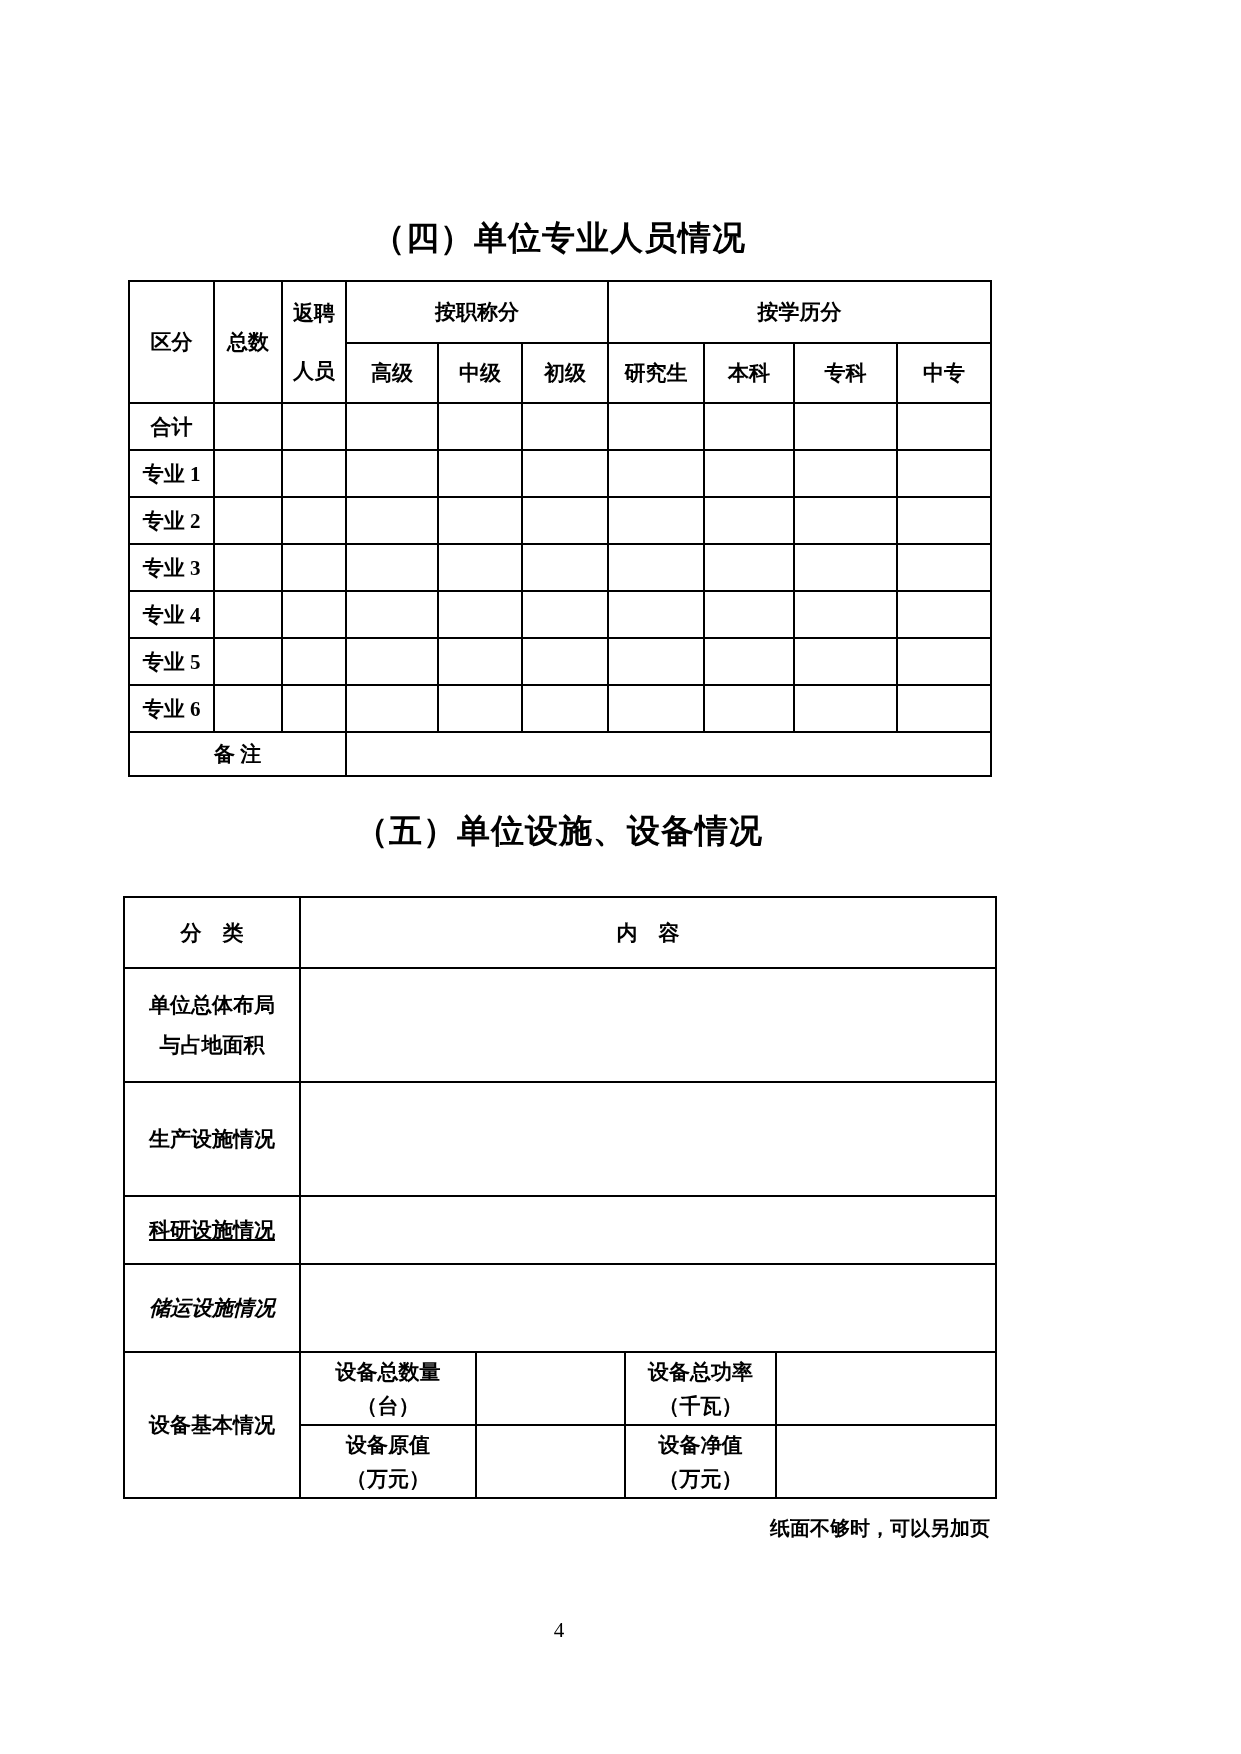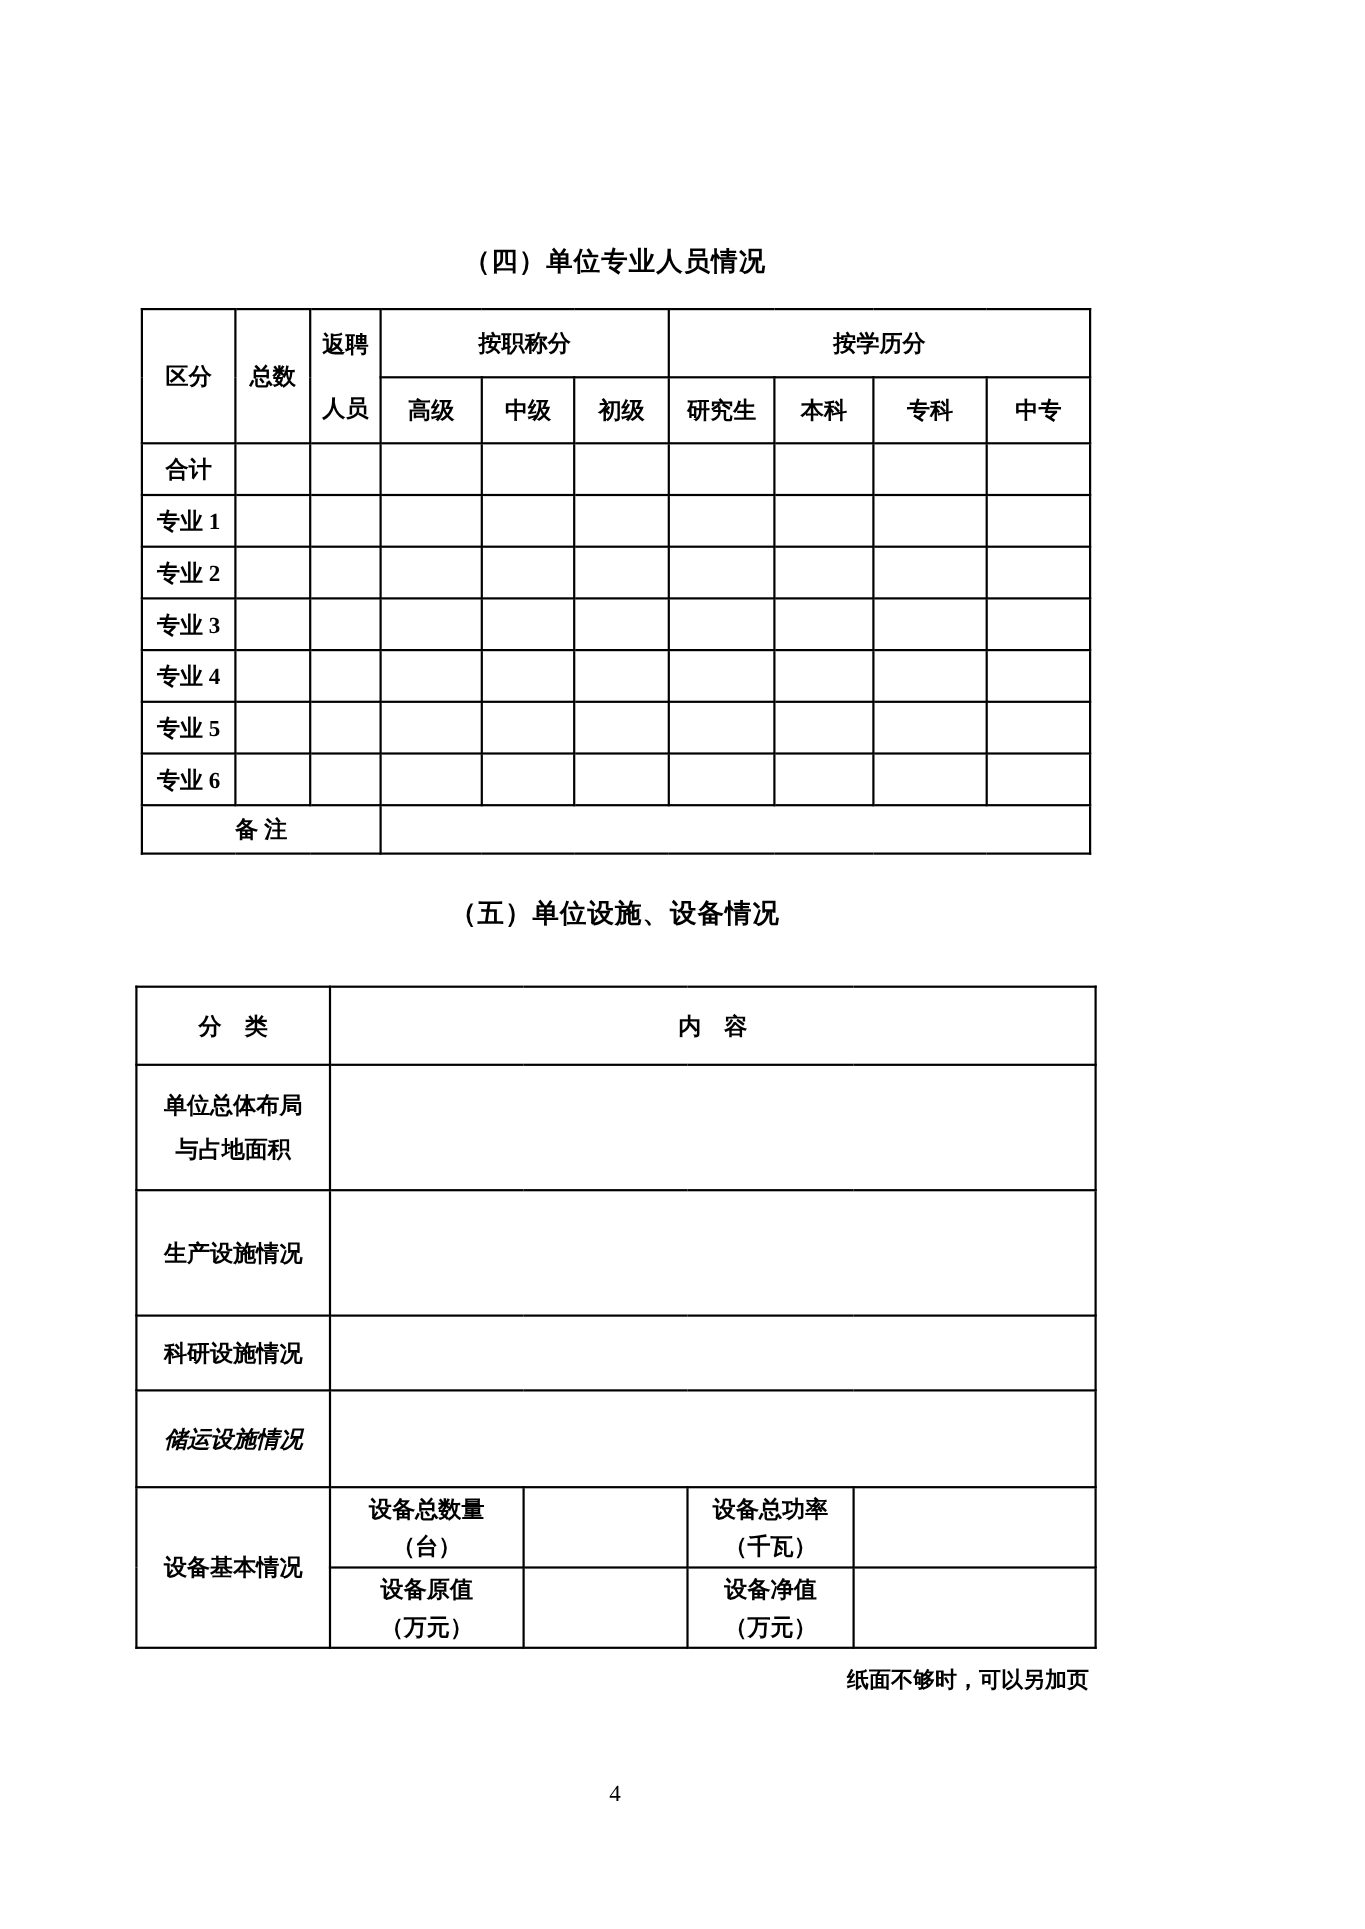--- a/index.html
+++ b/index.html
@@ -11,21 +11,21 @@
     color: #000000;
     font-family: "Liberation Serif", serif;
   }
   .content {
     margin-left: 128px;
     width: 862px;
   }
   .doc-title {
     text-align: center;
     font-weight: bold;
-    font-size: 24px;
+    font-size: 33px;
     line-height: 40px;
     font-family: "Liberation Sans", sans-serif;
     letter-spacing: 1px;
   }
   .title-1 { margin-top: 218px; }
   .title-2 { margin-top: 34px; }
 
   table {
     border-collapse: collapse;
     table-layout: fixed;
@@ -44,21 +44,21 @@
   .t1 { width: 862px; margin-top: 22px; }
   .t1 .rh1 td { height: 60px; }
   .t1 .rd  td { height: 45px; }
   .t1 .rh2 td { height: 58px; }
   .t1 .rr  td { height: 42px; }
   .t1 .rehired-cell { line-height: 58px; }
 
   .t2 { width: 872px; margin-left: -5px; margin-top: 45px; }
   .t2 .r2h td { height: 69px; }
   .t2 .r2a td { height: 112px; }
-  .t2 .r2b td { height: 66px; }
+  .t2 .r2b td { height: 66px; text-decoration: underline; }
   .t2 .r2c td { height: 86px; font-style: italic; }
   .t2 .r2e td { height: 71px; }
   .two-line { line-height: 40px; margin-top: 44px; }
   .equip-label { line-height: 34px; border-radius: 26px; }
 
   .footnote {
     margin-top: 16px;
     width: 862px;
     text-align: right;
     font-size: 20px;

